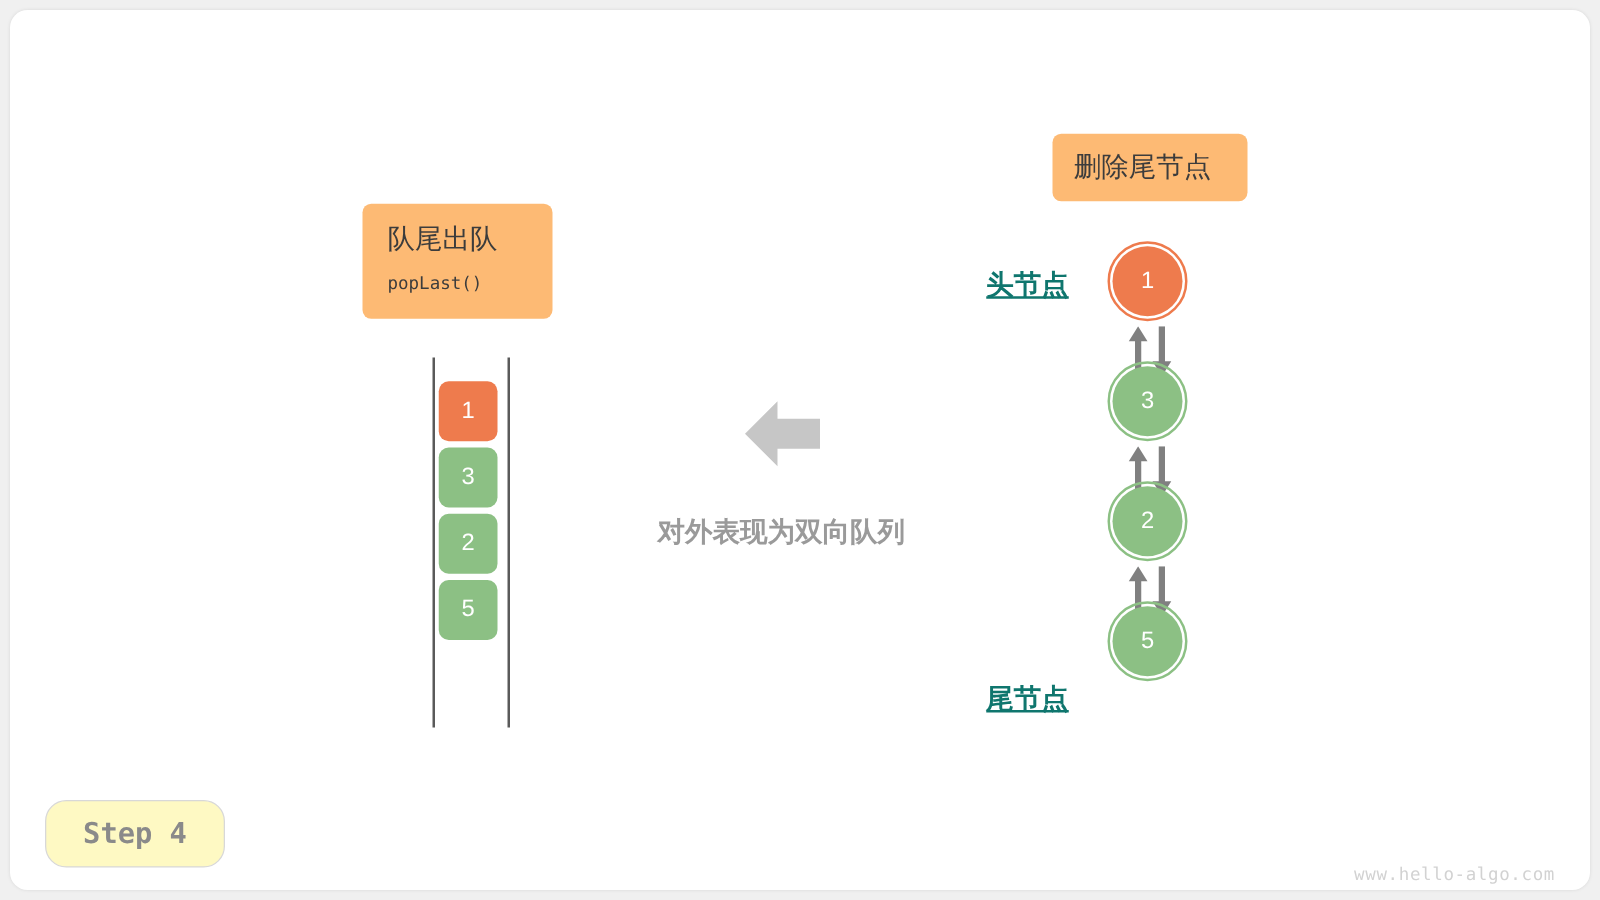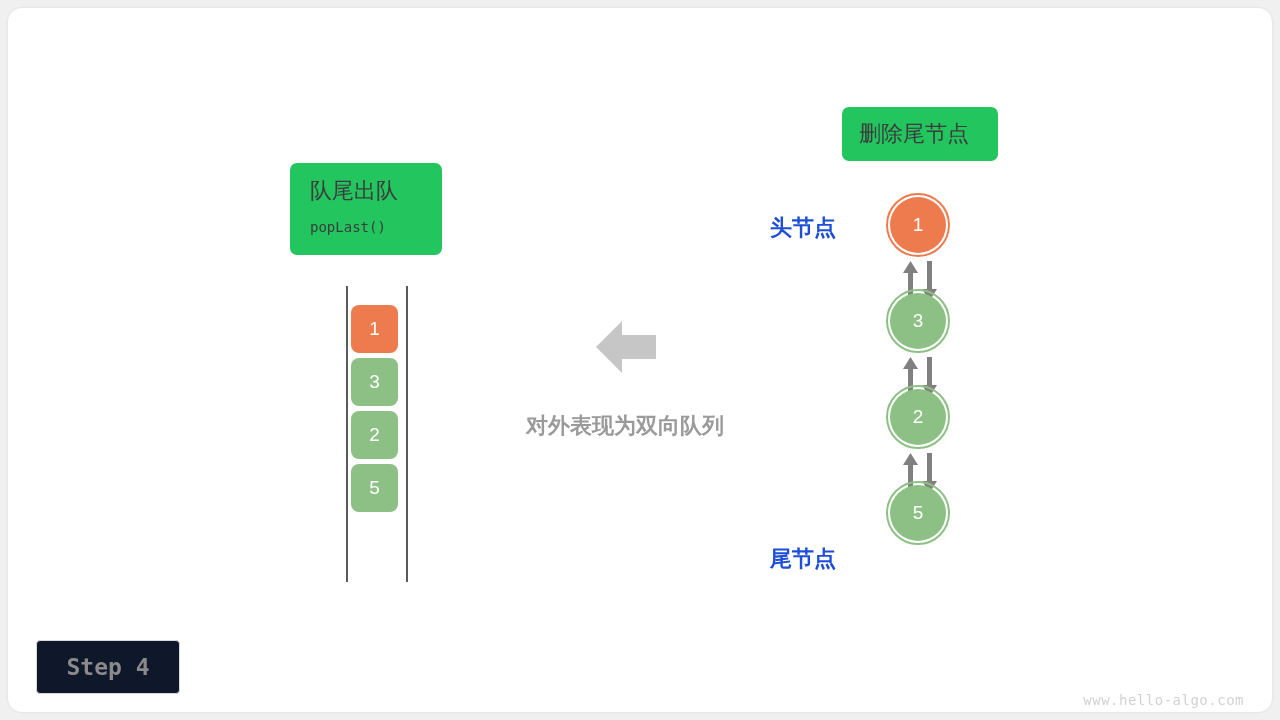--- a/index.html
+++ b/index.html
@@ -26,21 +26,21 @@
     width: 1264px;
     height: 704px;
     background: #ffffff;
     border-radius: 14px;
     box-shadow: 0 0 3px rgba(0,0,0,0.10);
   }
 
   
   .chip {
     position: absolute;
-    background: #22c55e;
+    background: #fdba74;
     border-radius: 7px;
     color: #3c3c3c;
     display: flex;
     flex-direction: column;
     align-items: flex-start;
     justify-content: center;
     box-sizing: border-box;
   }
   .chip .line-cn {
     font-family: "Liberation Sans", sans-serif;
@@ -72,22 +72,22 @@
   }
 
   
   #step-badge {
     position: absolute;
     left: 36px;
     top: 640px;
     width: 144px;
     height: 54px;
     border: 1px solid #d8d8d8;
-    border-radius: 4px;
-    background: #0f172a;
+    border-radius: 17px;
+    background: #fef9c3;
     display: flex;
     align-items: center;
     justify-content: center;
     font-family: "DejaVu Sans Mono", monospace;
     font-size: 23px;
     font-weight: bold;
     color: #8a8a8a;
     box-sizing: border-box;
   }
 
@@ -181,25 +181,26 @@
     width: 64px;
     height: 64px;
     border-radius: 50%;
     border: 2px solid;
     box-sizing: border-box;
   }
   .side-label {
     position: absolute;
     left: 0px;
     width: 104px;
-    text-align: left;
+    text-align: center;
     font-size: 22px;
     font-weight: bold;
-    color: #1d4ed8;
+    color: #0f766e;
     white-space: nowrap;
+    text-decoration: underline;
   }
   .link-arrows {
     position: absolute;
     left: 128px;
     width: 44px;
     height: 40px;
   }
 </style>
 </head>
 <body>

